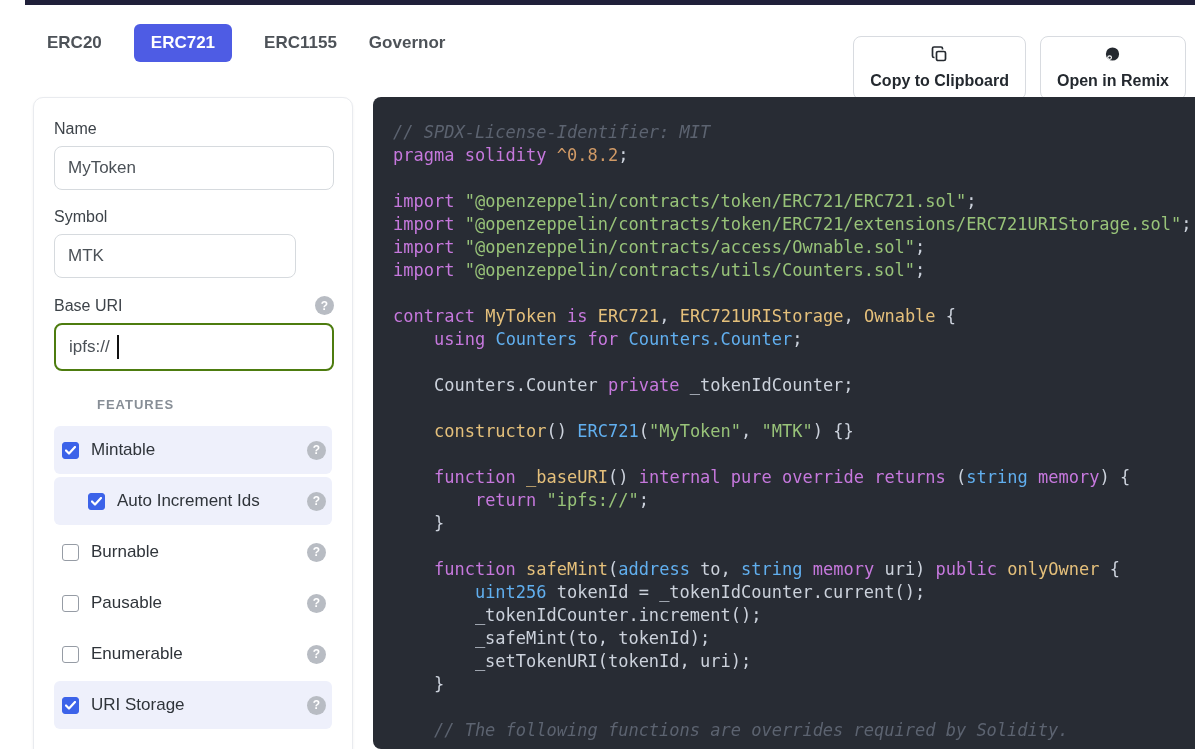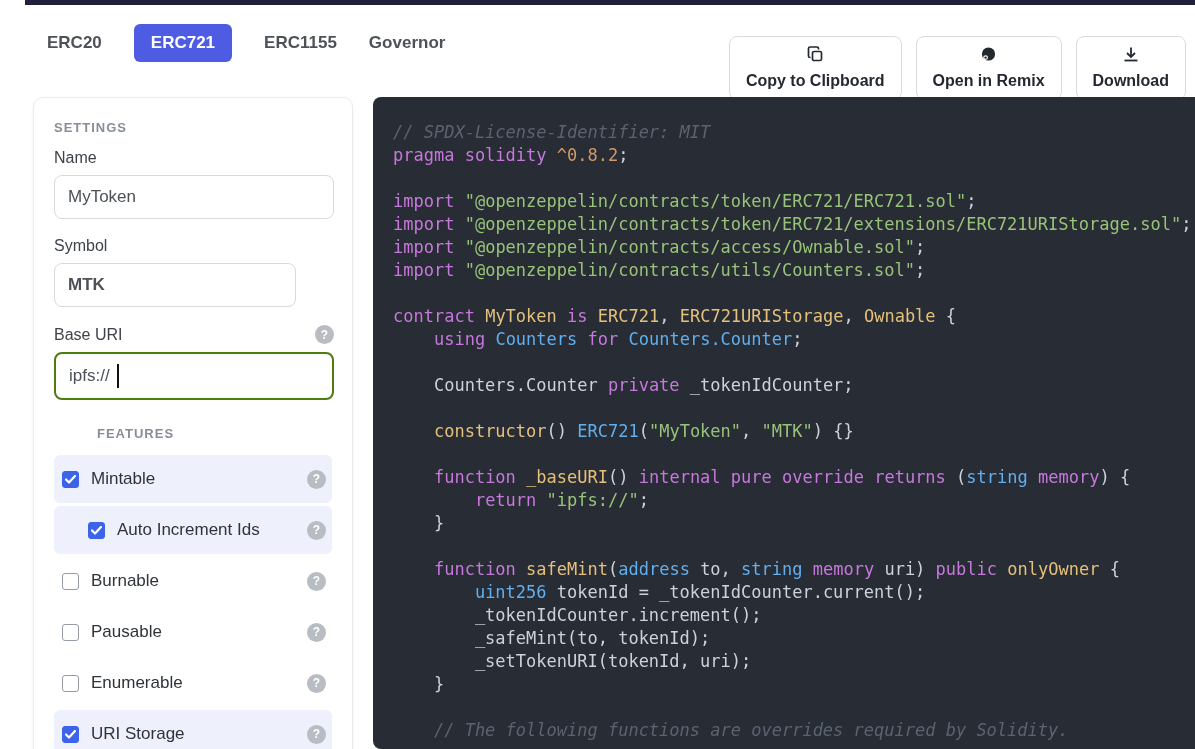--- a/index.html
+++ b/index.html
@@ -33,21 +33,21 @@
       border:1px solid #e9ebef;border-radius:10px;box-shadow:0 1px 3px rgba(0,0,0,.06);
       padding:22px 20px;}
   .section-heading{font-size:13px;font-weight:700;letter-spacing:1px;color:#878e96;
       text-transform:uppercase;margin-bottom:14px;}
   .field-label-row{display:flex;align-items:center;margin:0 0 8px 0;width:280px;}
   .field-label{font-size:16px;color:#3d4349;}
   .text-input{display:block;height:44px;border:1px solid #d6dade;border-radius:8px;
       padding:0 13px;font-family:inherit;font-size:17px;color:#4b5157;margin-bottom:18px;
       background:#fff;outline:none;}
   .input-name{width:280px;}
-  .input-symbol{width:242px;font-weight:bold;}
+  .input-symbol{width:242px;}
   .uri-wrap{position:relative;width:280px;margin-bottom:26px;}
   .input-baseuri{width:280px;height:48px;border:2px solid #4d7c0f;margin-bottom:0;}
   .caret{position:absolute;left:63px;top:12px;width:2px;height:24px;background:#111;}
   .features-heading{margin-top:4px;padding-left:43px;}
   .feature-row{display:flex;align-items:center;height:48px;padding:0 6px 0 8px;
       border-radius:6px;margin-bottom:3px;cursor:pointer;}
   .feature-row.checked{background:#eef0fb;}
   .checkbox{width:17px;height:17px;border-radius:3px;border:1.5px solid #969ca5;
       background:#fff;flex:0 0 auto;display:flex;align-items:center;justify-content:center;}
   .feature-row.indent .checkbox{margin-left:26px;}
@@ -97,34 +97,23 @@
   <button class="action-btn">
     <span>
         <svg width="17" height="17" viewBox="0 0 17 17">
           <circle cx="8.5" cy="8" r="6.6" fill="#24292f"></circle>
           <circle cx="5.6" cy="11.6" r="2.4" fill="#ffffff"></circle>
           <circle cx="5.6" cy="11.6" r="1.2" fill="#24292f"></circle>
         </svg>
       </span>
     <span>Open in Remix</span>
   </button>
-  <button class="action-btn">
-    <span>
-        <svg width="16" height="17" viewBox="0 0 16 17" fill="none" stroke="#24292f" stroke-width="1.8">
-          <path d="M8 1.5v9"></path>
-          <path d="M4 7l4 4 4-4"></path>
-          <path d="M1.5 14.5h13"></path>
-        </svg>
-      </span>
-    <span>Download</span>
-  </button>
 </div>
 
 <div class="card">
-  <div class="section-heading">SETTINGS</div>
 
   <div class="field-label-row">
     <span class="field-label">Name</span>
   </div>
   <input class="text-input input-name" type="text" value="MyToken" style="">
 
   <div class="field-label-row">
     <span class="field-label">Symbol</span>
   </div>
   <input class="text-input input-symbol" type="text" value="MTK" style="">

